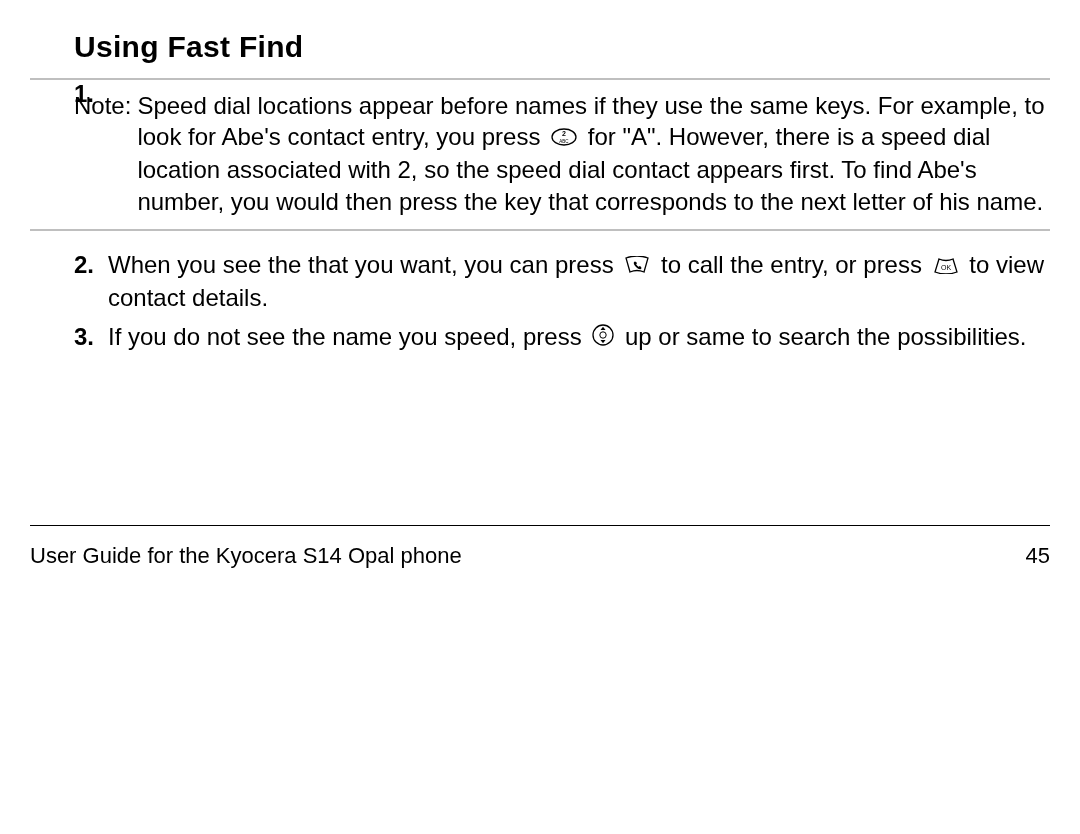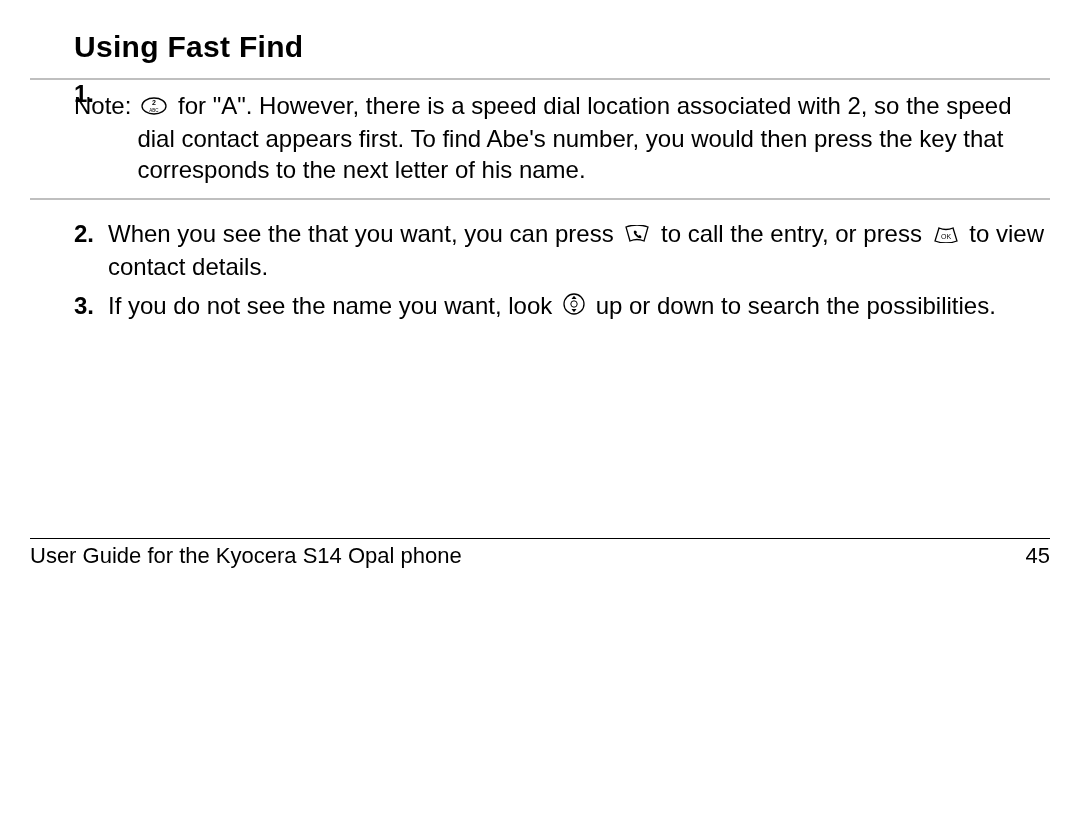--- a/index.html
+++ b/index.html
@@ -67,21 +67,21 @@
     margin: 0 4px;
     position: relative;
     top: -1px;
   }
   .footer {
     position: absolute;
     left: 30px;
     right: 30px;
     bottom: 22px;
     border-top: 1px solid #000;
-    padding-top: 4px;
+    padding-top: 17px;
     font-size: 22px;
     display: flex;
     justify-content: space-between;
   }
 </style>
 </head>
 <body>
 
 <div class="page">
 
@@ -94,20 +94,21 @@
       <li>
         <span class="num">1.</span>
       </li>
 
     </ol>
 
     <div class="note-block">
       <div class="note-row">
         <span class="note-label">Note:</span>
         <span class="note-text">
+          <span>Speed dial locations appear before names if they use the same keys. For example, to look for Abe's contact entry, you press </span>
           <span class="key-icon">
             <svg width="26" height="18" viewBox="0 0 26 18">
               <ellipse cx="13" cy="9" rx="12" ry="8" fill="none" stroke="#000" stroke-width="1.3"></ellipse>
               <text x="13" y="8" text-anchor="middle" font-size="7" font-family="Arial" font-weight="bold" fill="#000">2</text>
               <text x="13" y="14.5" text-anchor="middle" font-size="4.5" font-family="Arial" fill="#000">ABC</text>
             </svg>
           </span>
           <span> for "A". However, there is a speed dial location associated with 2, so the speed dial contact appears first. To find Abe's number, you would then press the key that corresponds to the next letter of his name.</span>
         </span>
       </div>
@@ -132,30 +133,30 @@
               <text x="13" y="13.5" text-anchor="middle" font-size="7" font-family="Arial" fill="#000">OK</text>
             </svg>
           </span>
           <span> to view contact details.</span>
         </span>
       </li>
 
       <li>
         <span class="num">3.</span>
         <span>
-          <span>If you do not see the name you want, look </span>
+          <span>If you do not see the name you speed, press </span>
           <span class="key-icon">
             <svg width="22" height="22" viewBox="0 0 22 22">
               <circle cx="11" cy="11" r="10" fill="none" stroke="#000" stroke-width="1.3"></circle>
               <circle cx="11" cy="11" r="3.2" fill="none" stroke="#000" stroke-width="1"></circle>
               <polygon points="11,2.8 8.5,6 13.5,6" fill="#000"></polygon>
               <polygon points="11,19.2 8.5,16 13.5,16" fill="#000"></polygon>
             </svg>
           </span>
-          <span> up or down to search the possibilities.</span>
+          <span> up or same to search the possibilities.</span>
         </span>
       </li>
 
     </ol>
 
   </div>
 
   <div class="footer">
     <span>User Guide for the Kyocera S14 Opal phone</span>
     <span>45</span>

